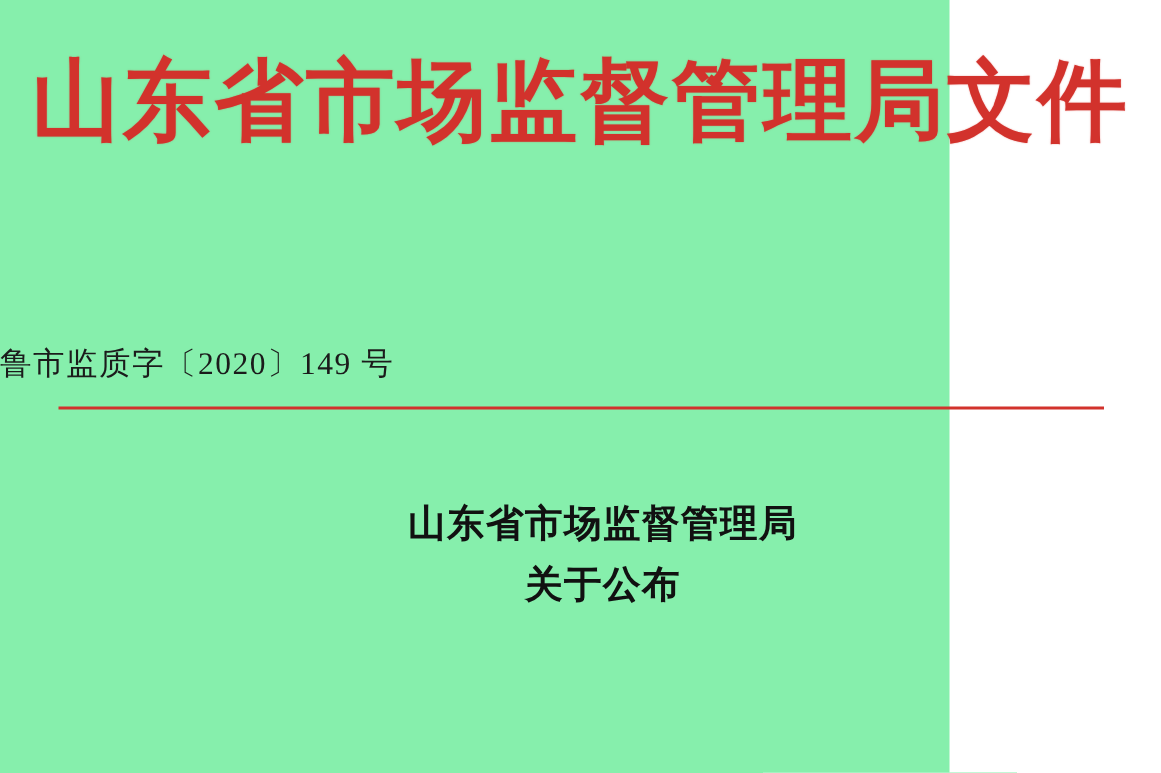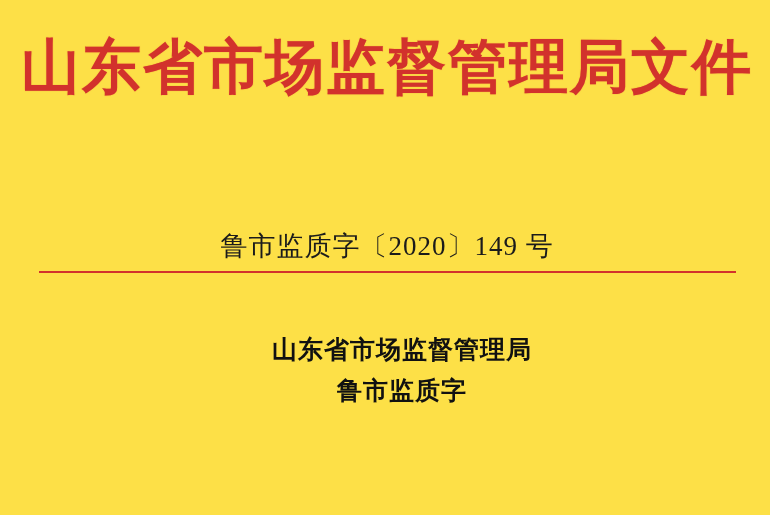--- a/index.html
+++ b/index.html
@@ -8,23 +8,23 @@
   }
   body {
     width: 774px;
     height: 515px;
     background: #ffffff;
     font-family: "Liberation Serif", "DejaVu Serif", serif;
     overflow: hidden;
   }
   .page {
     position: relative;
-    width: 770px;
+    width: 633px;
     height: 515px;
-    background: #fde047;
+    background: #86efac;
     box-sizing: border-box;
     text-decoration: underline;
   }
   .masthead {
     position: absolute;
     top: 34px;
     left: 0;
     width: 774px;
     text-align: center;
     color: #d2322c;
@@ -34,22 +34,21 @@
     letter-spacing: 2px;
     line-height: 1.12;
     white-space: nowrap;
     text-shadow: 0 0 1px rgba(210,50,44,0.55);
   }
   .doc-number {
     position: absolute;
     top: 228px;
     left: 0;
     width: 774px;
-    text-align: center;
-    font-size: 27px;
+    font-size: 21px;
     color: #1b1b1b;
     letter-spacing: 1px;
     font-family: "Liberation Serif", "DejaVu Serif", serif;
   }
   .red-rule {
     position: absolute;
     top: 271px;
     left: 39px;
     width: 697px;
     height: 2px;
@@ -80,16 +79,16 @@
 <div class="page">
 
   <div class="masthead">山东省市场监督管理局文件</div>
 
   <div class="doc-number">鲁市监质字〔2020〕149 号</div>
 
   <div class="red-rule"></div>
 
   <div class="title-block">
     <span class="title-line">山东省市场监督管理局</span>
-    <span class="title-line">鲁市监质字</span>
+    <span class="title-line">关于公布</span>
   </div>
 
 </div>
 
 </body></html>

